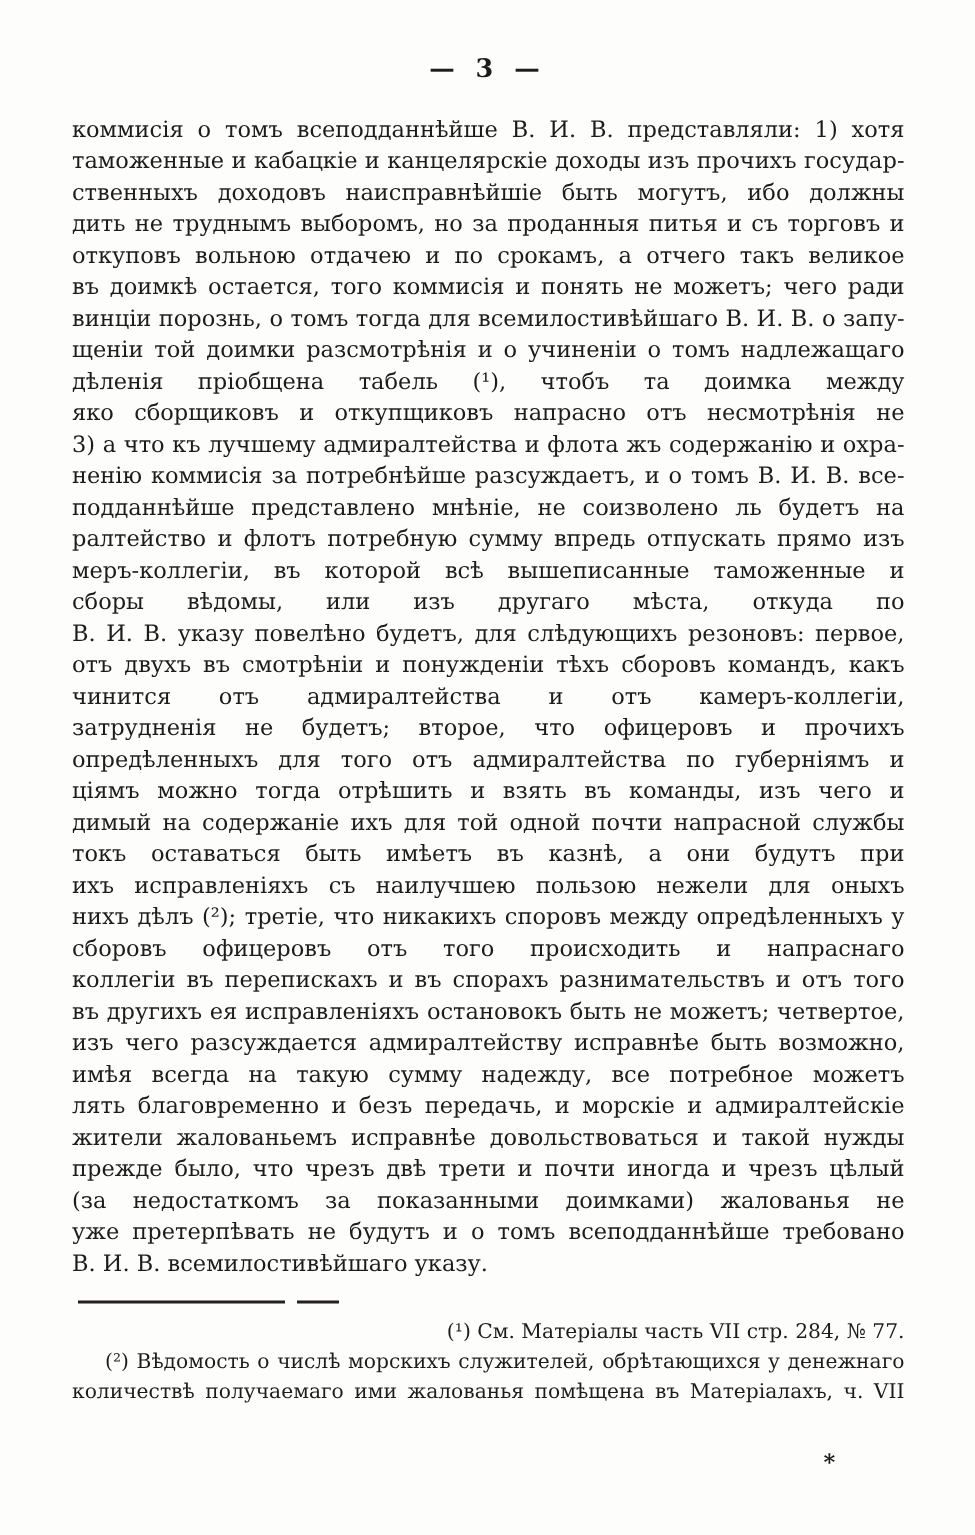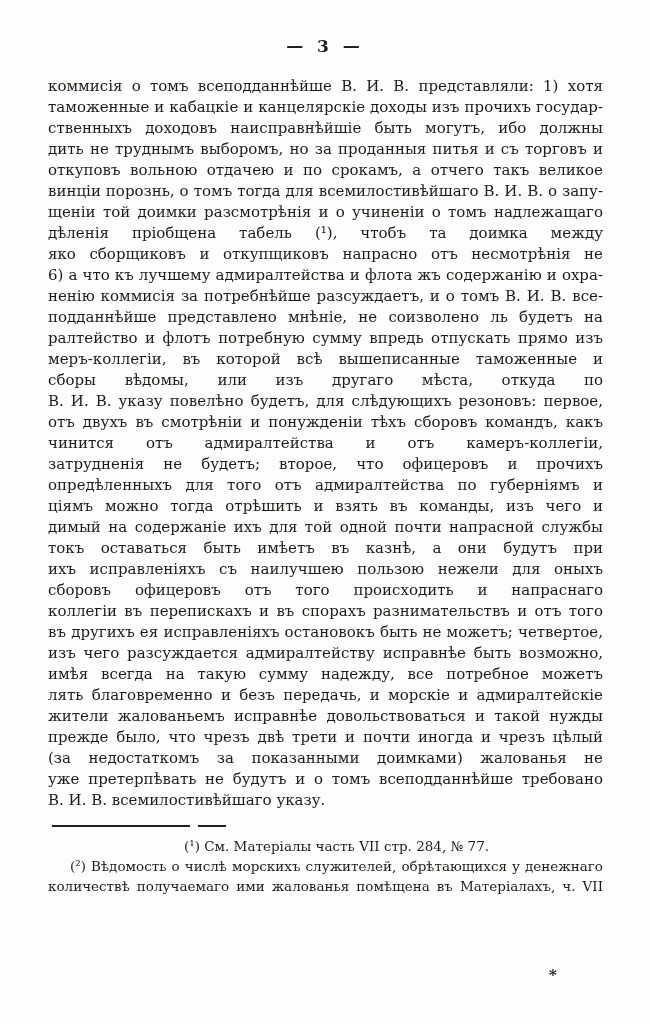--- a/index.html
+++ b/index.html
@@ -45,21 +45,21 @@
   }
   .sep-long{width:138px;border-top:2px solid #22211f;}
   .sep-short{width:28px;border-top:2px solid #22211f;}
   .footnotes{
     margin:0 47px 0 48px;
     font-size:13.5px;
   }
   .fline{
     line-height:20px;
     height:20px;
-    text-align:center;
+    text-align:right;
     overflow:hidden;
   }
   .fline.just{
     text-align:justify;
     text-align-last:justify;
   }
   .indent{padding-left:22px;}
   .printer-mark{
     position:absolute;
     left:549px;
@@ -75,39 +75,41 @@
 
   <div class="page-number">— 3 —</div>
 
   <div class="body-text">
     <div>
         <div class="line">коммисія о томъ всеподданнѣйше В. И. В. представляли: 1) хотя оные</div>
         <div class="line">таможенные и кабацкіе и канцелярскіе доходы изъ прочихъ государ-</div>
         <div class="line">ственныхъ доходовъ наисправнѣйшіе быть могутъ, ибо должны прихо-</div>
         <div class="line">дить не труднымъ выборомъ, но за проданныя питья и съ торговъ и</div>
         <div class="line">откуповъ вольною отдачею и по срокамъ, а отчего такъ великое число</div>
+        <div class="line">въ доимкѣ остается, того коммисія и понять не можетъ; чего ради</div>
         <div class="line">винціи порознь, о томъ тогда для всемилостивѣйшаго В. И. В. о запу-</div>
         <div class="line">щеніи той доимки разсмотрѣнія и о учиненіи о томъ надлежащаго опре-</div>
         <div class="line">дѣленія пріобщена табель (¹), чтобъ та доимка между партикулярныхъ</div>
         <div class="line">яко сборщиковъ и откупщиковъ напрасно отъ несмотрѣнія не пропала;</div>
-        <div class="line">6) а что къ лучшему адмиралтейства и флота жъ содержанію и охра-</div>
+        <div class="line">3) а что къ лучшему адмиралтейства и флота жъ содержанію и охра-</div>
         <div class="line">ненію коммисія за потребнѣйше разсуждаетъ, и о томъ В. И. В. все-</div>
         <div class="line">подданнѣйше представлено мнѣніе, не соизволено ль будетъ на адми-</div>
         <div class="line">ралтейство и флотъ потребную сумму впредь отпускать прямо изъ ка-</div>
         <div class="line">меръ-коллегіи, въ которой всѣ вышеписанные таможенные и кабацкіе</div>
         <div class="line">сборы вѣдомы, или изъ другаго мѣста, откуда по всемилостивѣйшему</div>
         <div class="line">В. И. В. указу повелѣно будетъ, для слѣдующихъ резоновъ: первое, что</div>
         <div class="line">отъ двухъ въ смотрѣніи и понужденіи тѣхъ сборовъ командъ, какъ нынѣ</div>
         <div class="line">чинится отъ адмиралтейства и отъ камеръ-коллегіи, помѣшательства и</div>
         <div class="line">затрудненія не будетъ; второе, что офицеровъ и прочихъ служителей</div>
         <div class="line">опредѣленныхъ для того отъ адмиралтейства по губерніямъ и провин-</div>
         <div class="line">ціямъ можно тогда отрѣшить и взять въ команды, изъ чего и происхо-</div>
         <div class="line">димый на содержаніе ихъ для той одной почти напрасной службы убы-</div>
         <div class="line">токъ оставаться быть имѣетъ въ казнѣ, а они будутъ при надлежащихъ</div>
         <div class="line">ихъ исправленіяхъ съ наилучшею пользою нежели для оныхъ посторон-</div>
+        <div class="line">нихъ дѣлъ (²); третіе, что никакихъ споровъ между опредѣленныхъ у</div>
         <div class="line">сборовъ офицеровъ отъ того происходить и напраснаго адмиралтейской</div>
         <div class="line">коллегіи въ перепискахъ и въ спорахъ разнимательствъ и отъ того</div>
         <div class="line">въ другихъ ея исправленіяхъ остановокъ быть не можетъ; четвертое,</div>
         <div class="line">изъ чего разсуждается адмиралтейству исправнѣе быть возможно, такожъ</div>
         <div class="line">имѣя всегда на такую сумму надежду, все потребное можетъ приготов-</div>
         <div class="line">лять благовременно и безъ передачь, и морскіе и адмиралтейскіе слу-</div>
         <div class="line">жители жалованьемъ исправнѣе довольствоваться и такой нужды какъ</div>
         <div class="line">прежде было, что чрезъ двѣ трети и почти иногда и чрезъ цѣлый годъ</div>
         <div class="line">(за недостаткомъ за показанными доимками) жалованья не получали, того</div>
         <div class="line">уже претерпѣвать не будутъ и о томъ всеподданнѣйше требовано</div>

